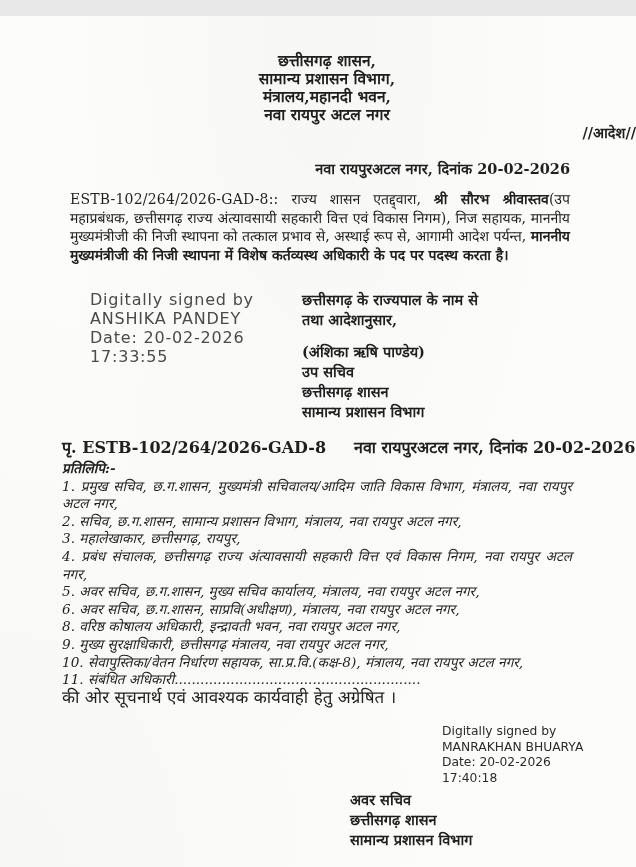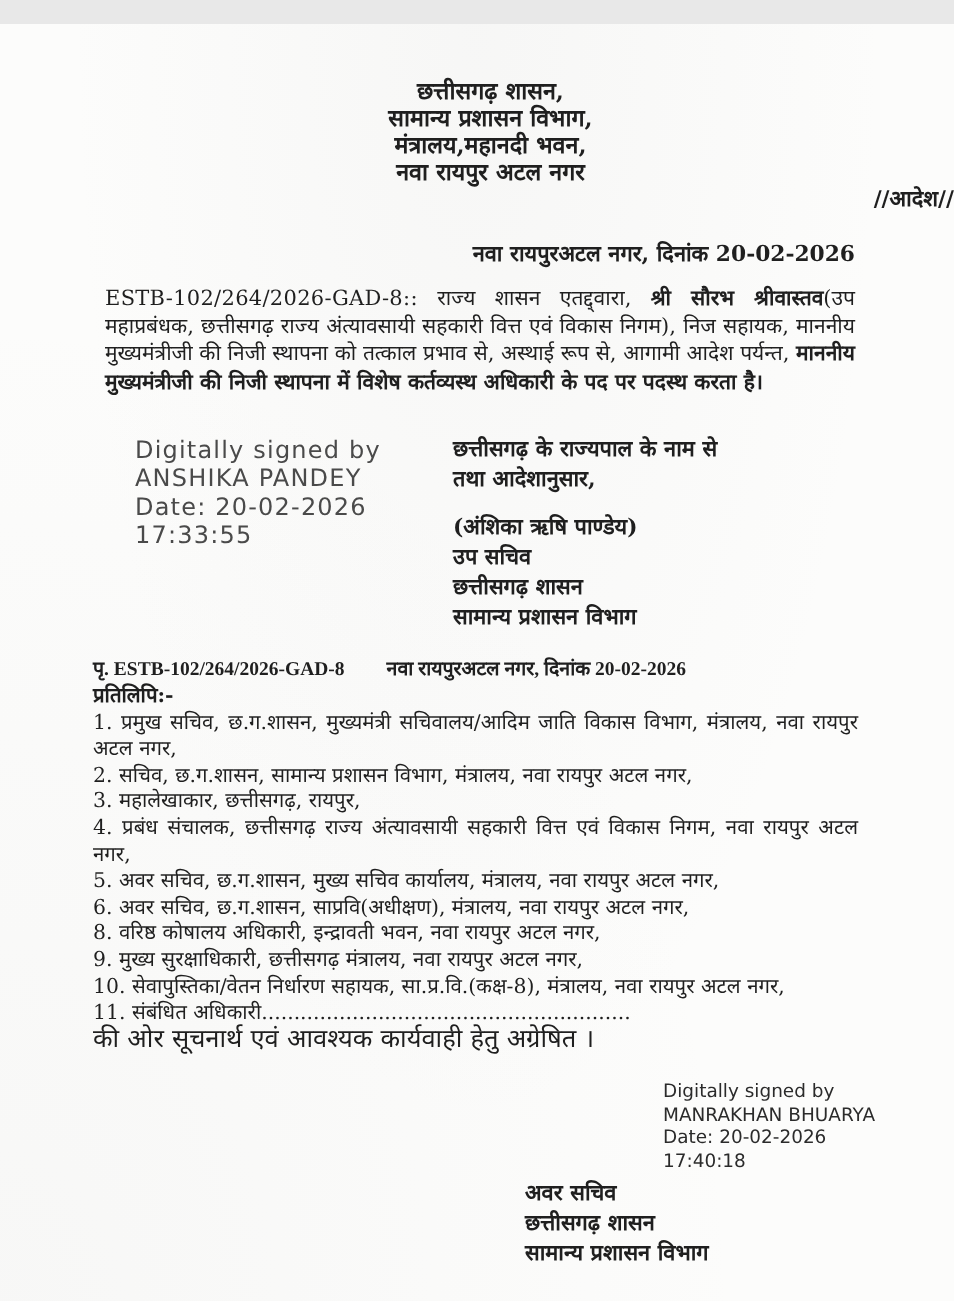--- a/index.html
+++ b/index.html
@@ -72,34 +72,33 @@
     margin-left: -18px;
     text-align: left;
     font-size: 14.5px;
     font-weight: 600;
     line-height: 20px;
   }
   .authority .gap { height: 12px; }
 
   .endorse-ref {
     margin: 14px 0 0 62px;
-    font-size: 13px;
+    font-size: 16px;
     font-weight: 600;
-    font-family: Liberation Serif, serif;
   }
   .endorse-ref .place-date { margin-left: 28px; }
 
   .copies {
     margin: 2px 64px 0 62px;
     font-size: 13.6px;
     line-height: 17.6px;
     text-align: justify;
   }
   .copies .copy-label { font-weight: 600; }
-  .copies div { margin: 0; }
+  .copies div { margin: 0; font-style: italic; }
 
   .forward-line {
     margin: 0 64px 0 62px;
     font-size: 17px;
     line-height: 17.6px;
   }
 
   .sig2-wrap {
     margin-top: 18px;
     margin-left: 350px;

